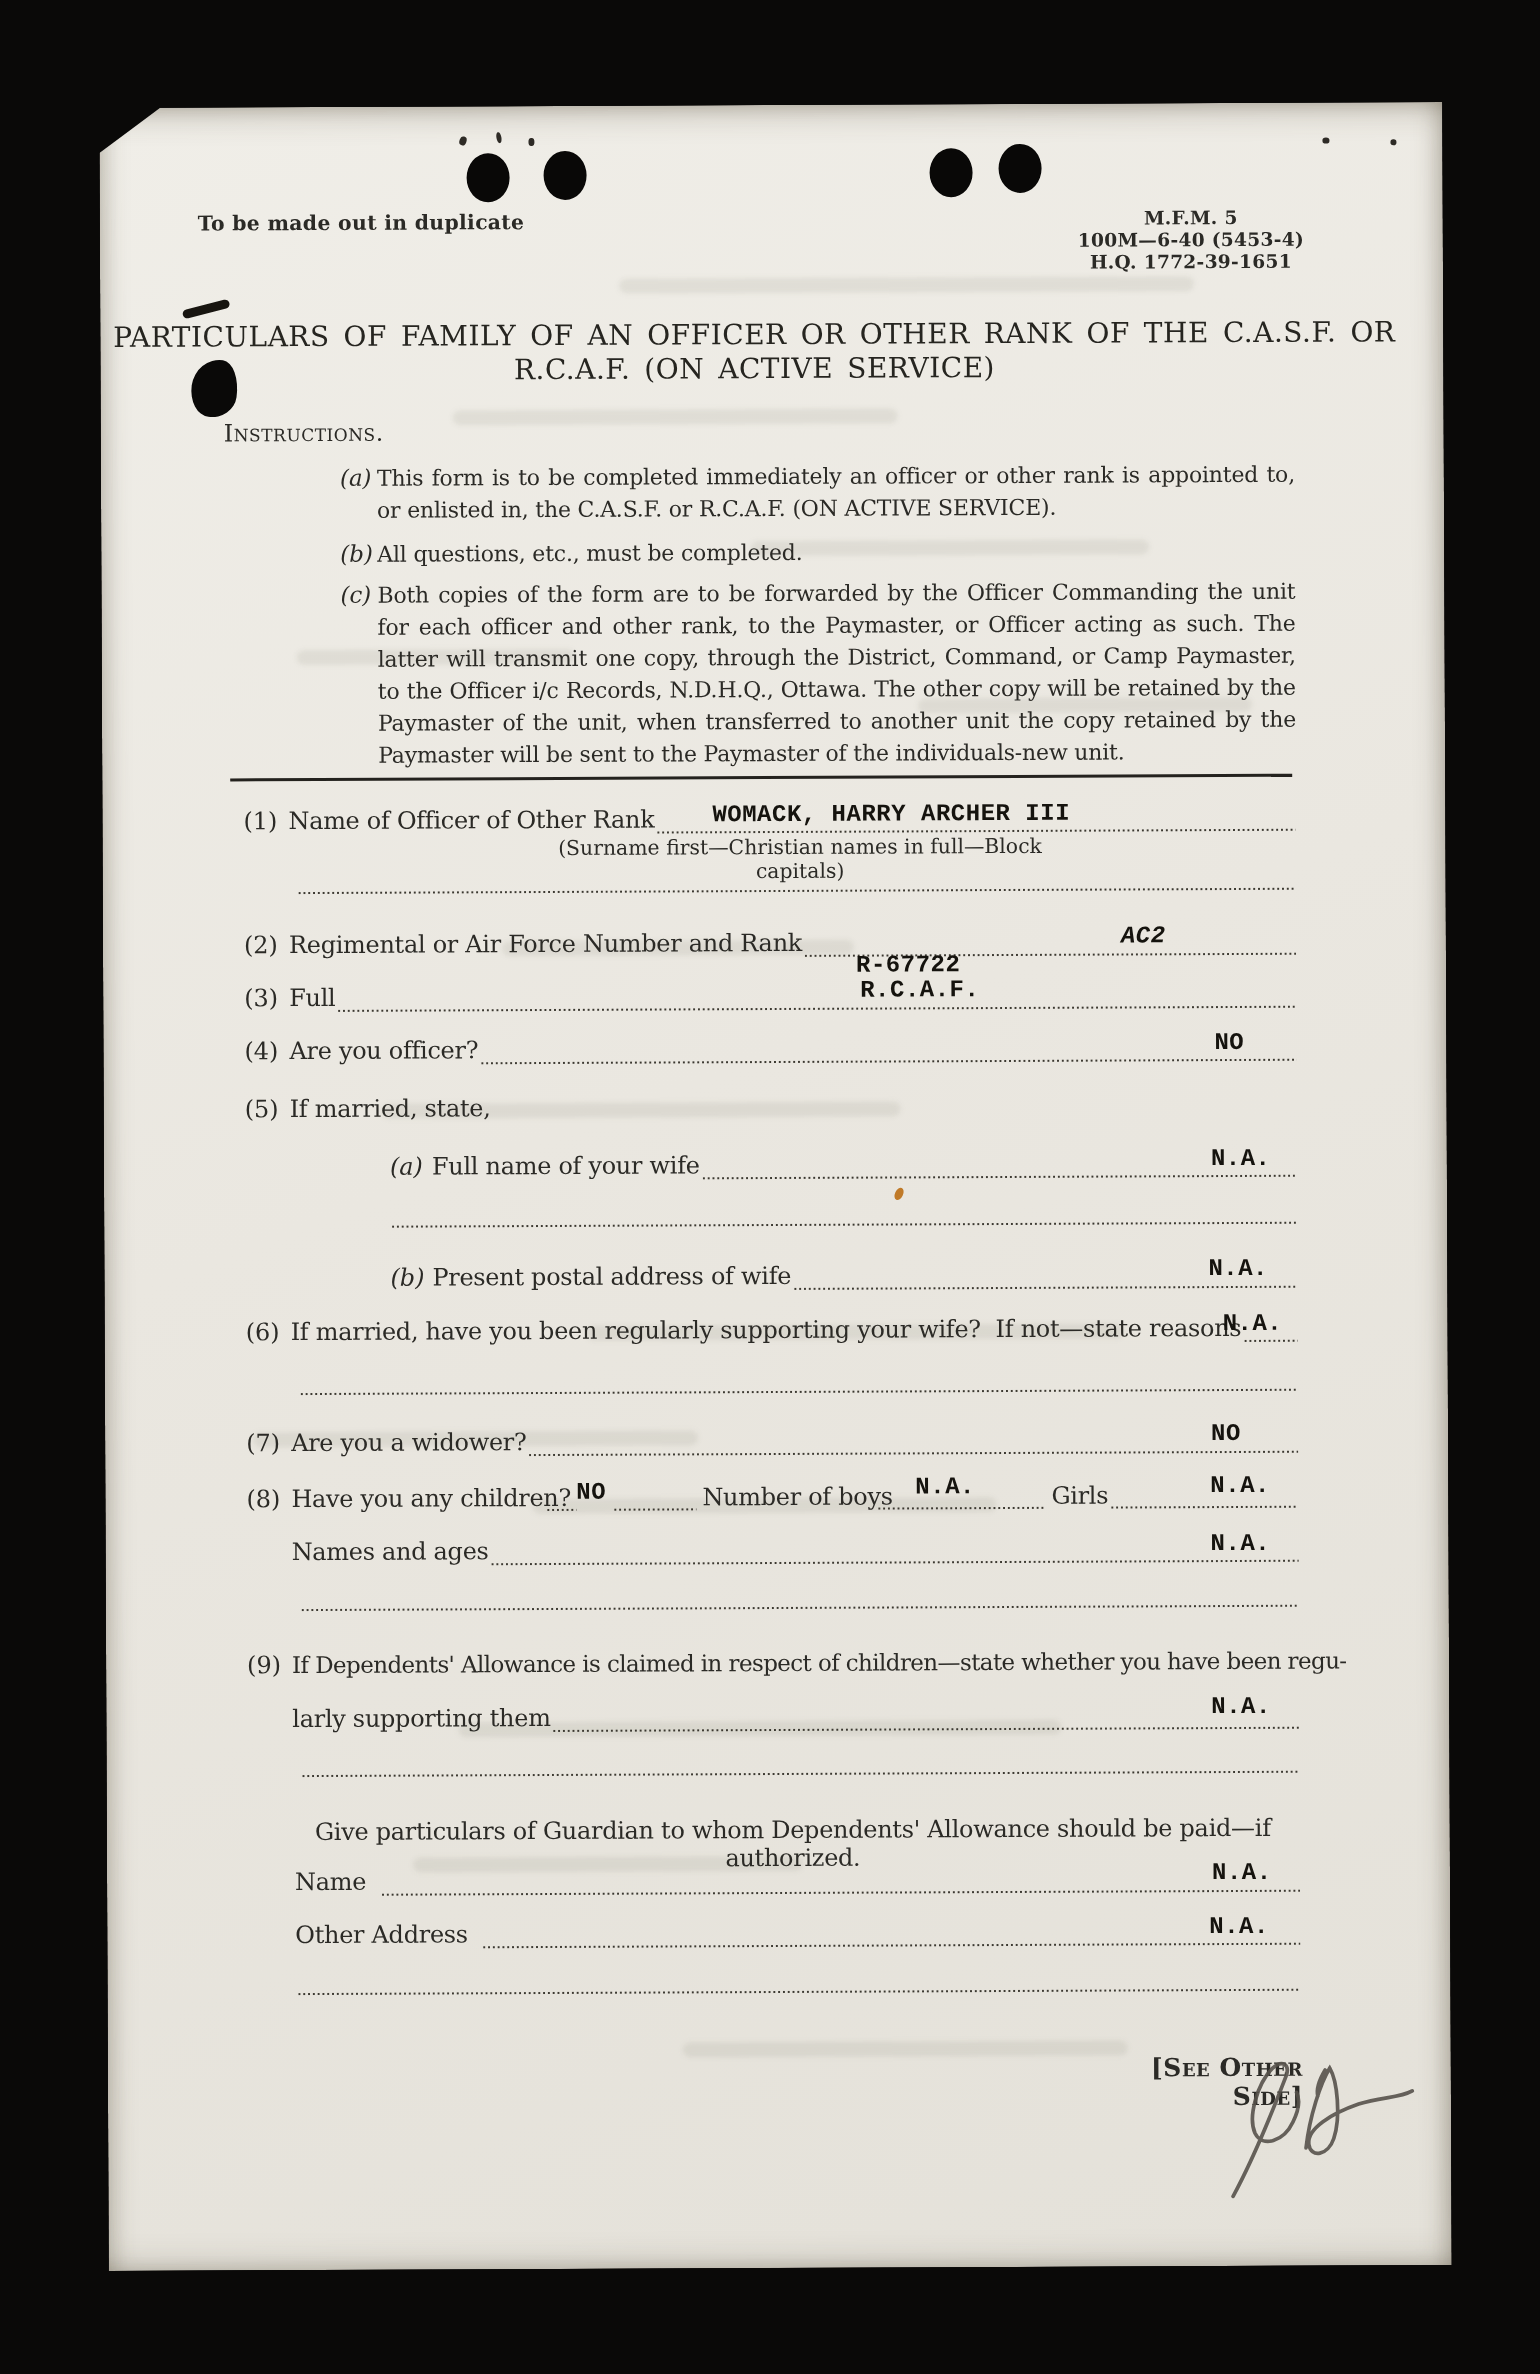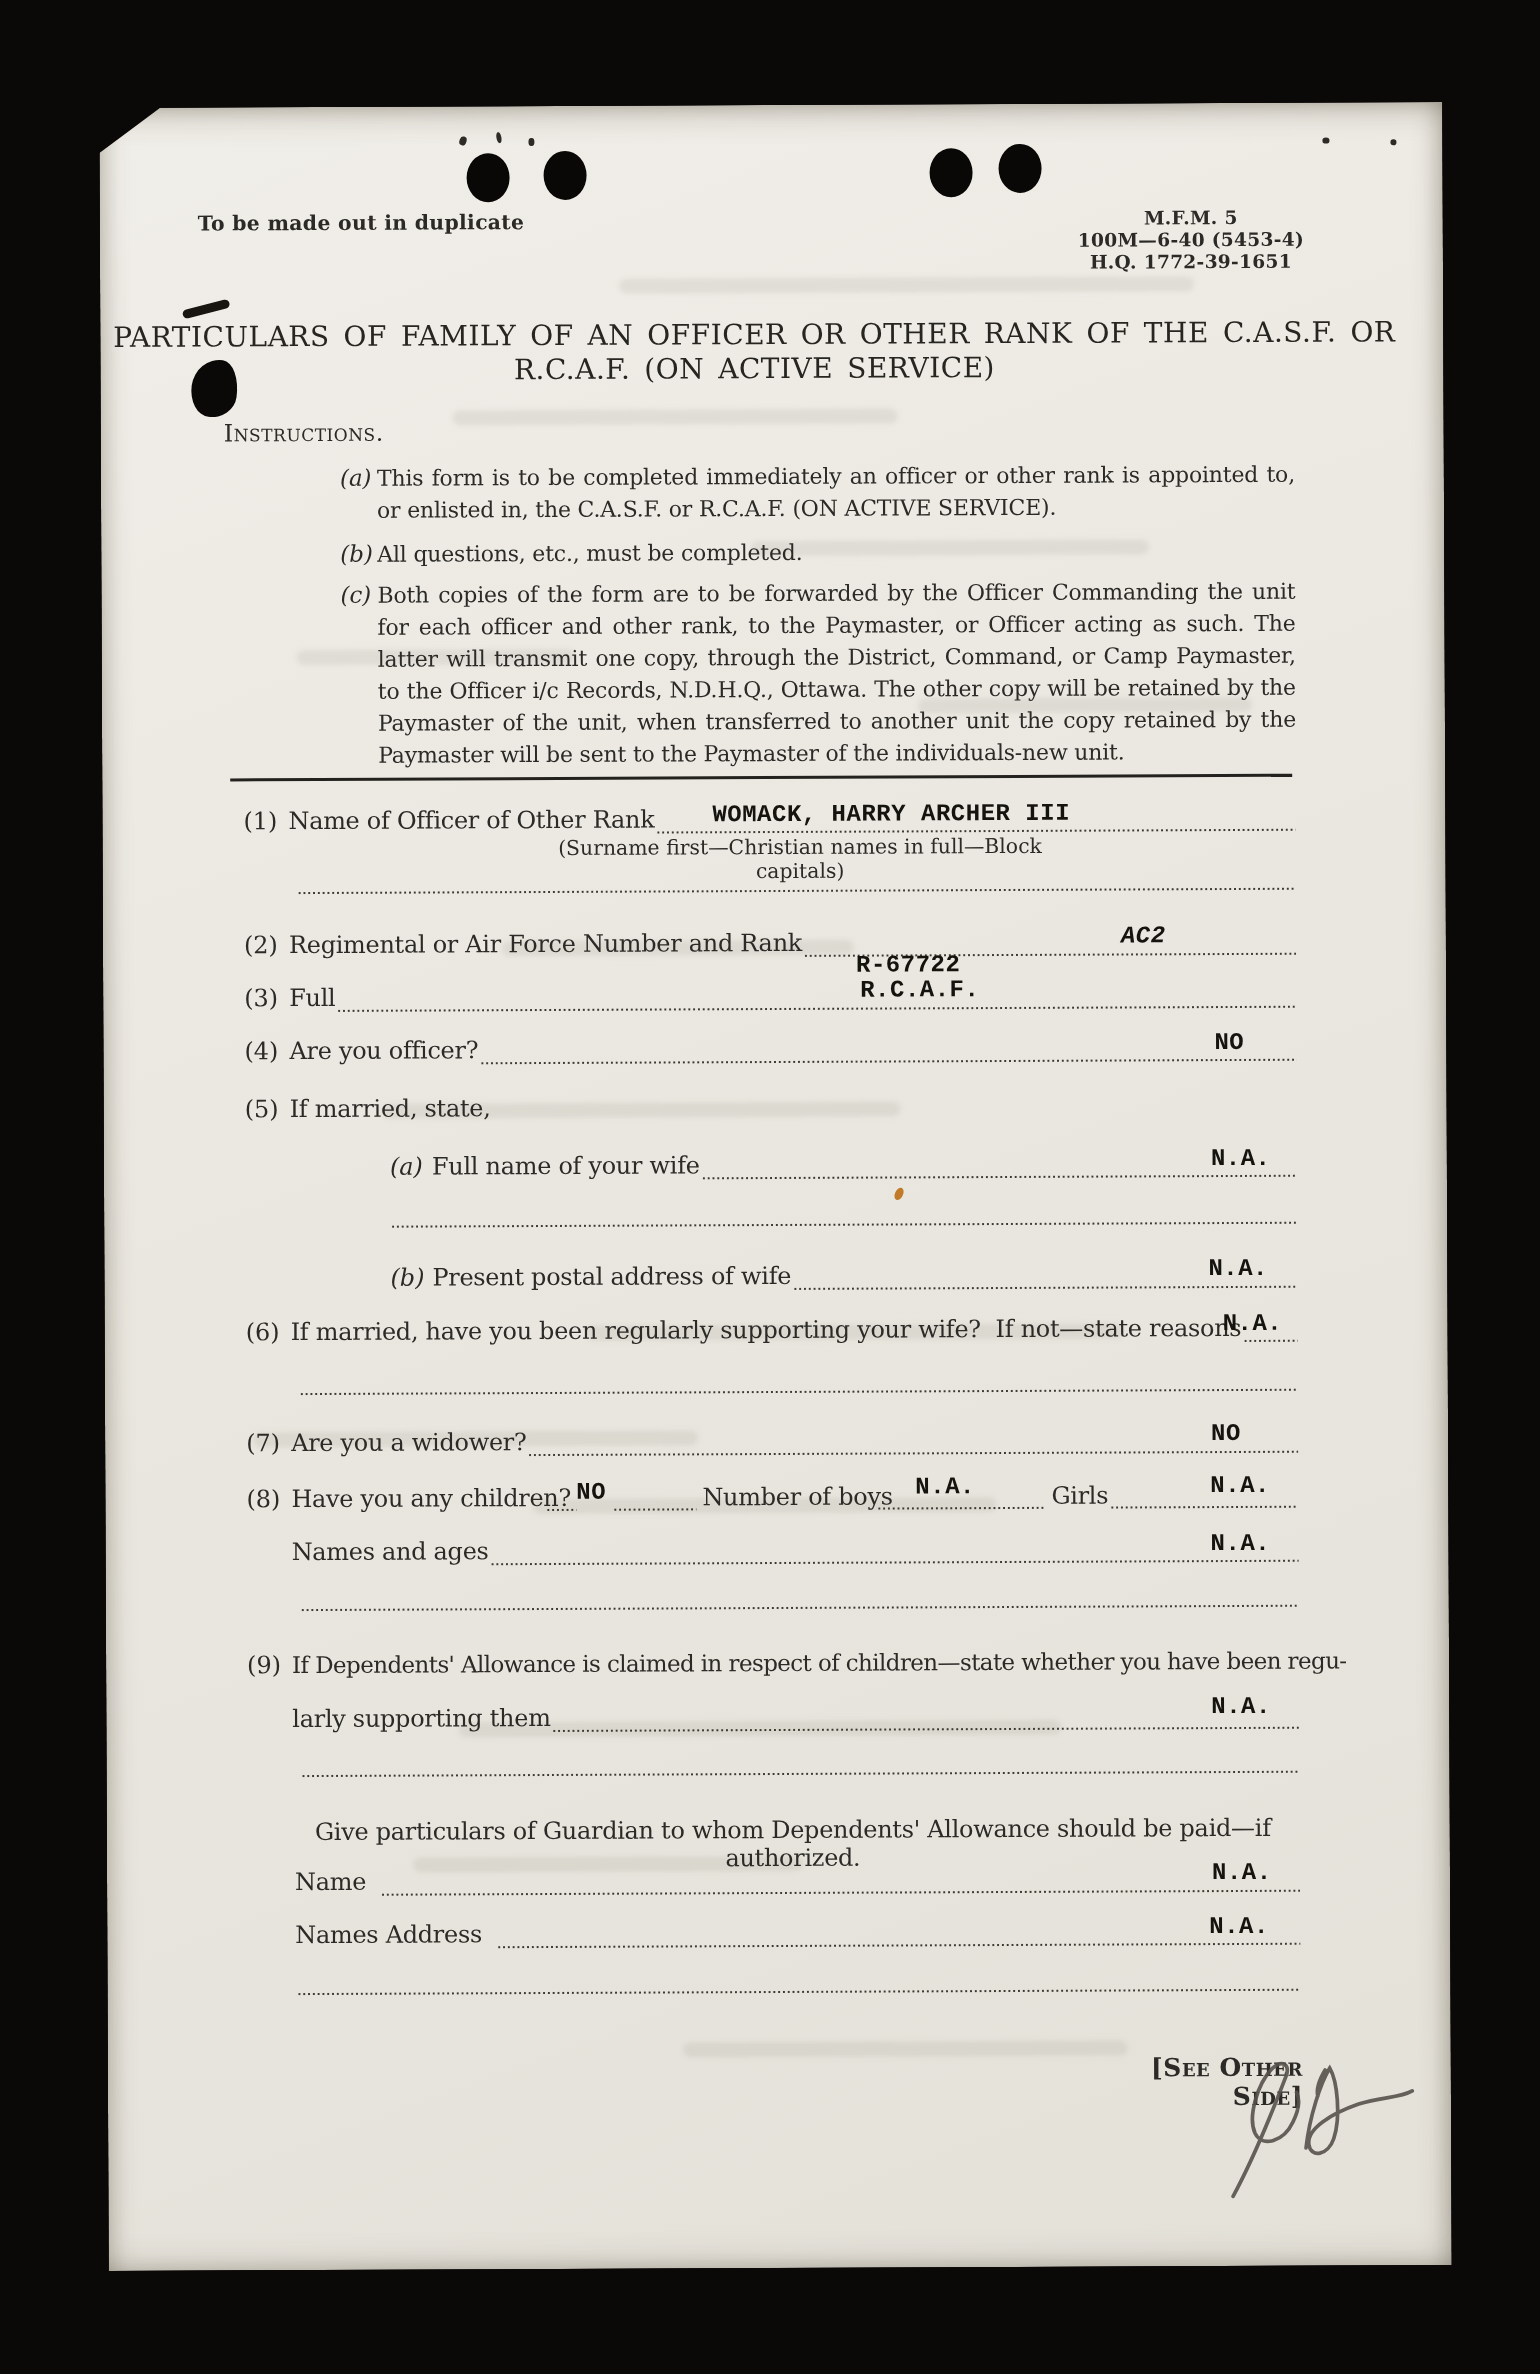--- a/index.html
+++ b/index.html
@@ -210,21 +210,21 @@
 
     <div class="abs ink" style="left:176px;top:1711px;width:1020px;text-align:center;font-size:24px;letter-spacing:-0.3px;">Give particulars of Guardian to whom Dependents' Allowance should be paid—if authorized.</div>
 
     <div class="row" style="left:188px;top:1760px;width:1005px;">
       <span class="lbl">Name</span>
       <span class="leader" style="margin-left:13px;"></span>
     </div>
     <div class="typed" style="left:1105px;top:1756px;">N.A.</div>
 
     <div class="row" style="left:188px;top:1813px;width:1005px;">
-      <span class="lbl">Names Address</span>
+      <span class="lbl">Other Address</span>
       <span class="leader" style="margin-left:13px;"></span>
     </div>
     <div class="typed" style="left:1102px;top:1810px;">N.A.</div>
 
     <div class="dotline" style="left:190px;top:1885px;width:1003px;"></div>
 
     <div class="seeother ink smallcaps">[See Other Side]</div>
 
     <div class="initials" aria-label="GJ">
       <svg viewBox="0 0 230 190">

